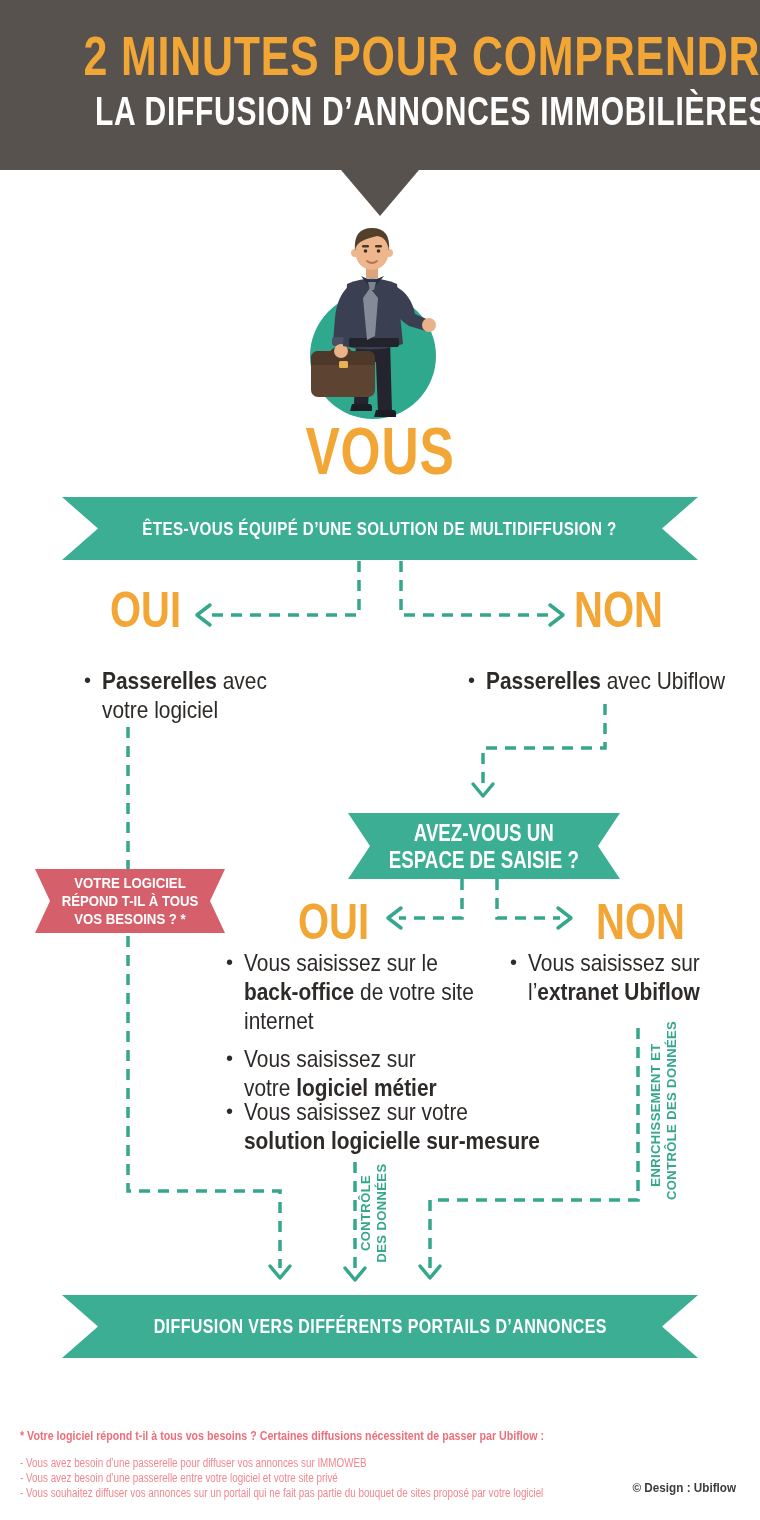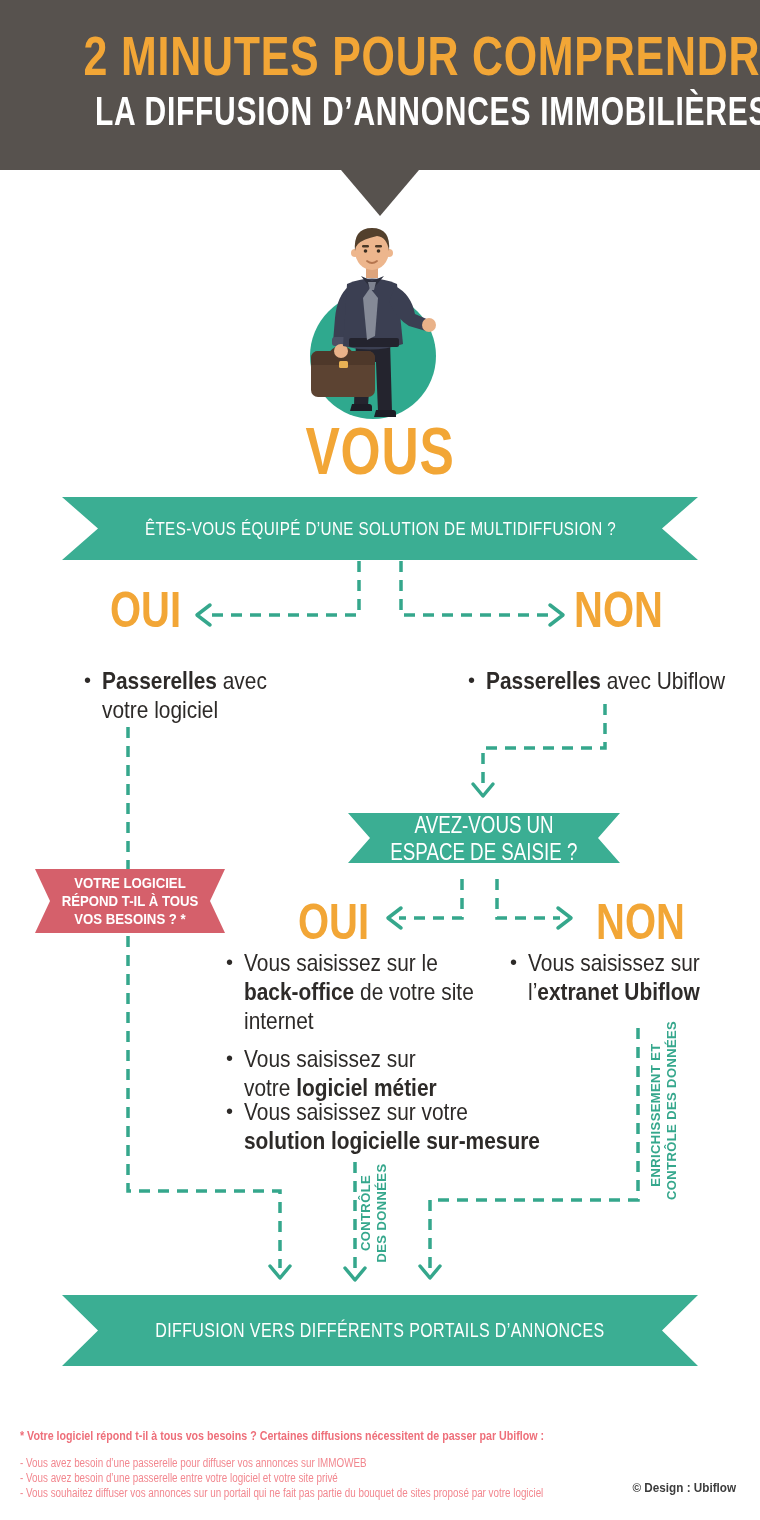--- a/index.html
+++ b/index.html
@@ -20,29 +20,29 @@
 
   
   .flow{position:absolute;left:0;top:0;width:760px;height:1520px;z-index:1;pointer-events:none}
 
   
   .avatar{position:absolute;left:277px;top:220px;width:190px;height:210px;z-index:2}
   .vous{position:absolute;left:0;top:418px;width:760px;text-align:center;font-size:66px;line-height:1;
         font-weight:700;color:var(--orange);transform:scaleX(.78);letter-spacing:1px;z-index:2}
 
   
-  .ribbon{position:absolute;background:var(--teal);color:#fff;font-weight:400;display:flex;
+  .ribbon{position:absolute;background:var(--teal);color:#fff;font-weight:700;display:flex;
           align-items:center;justify-content:center;text-align:center;flex-direction:column;z-index:2}
   .ribbon1{left:62px;top:497px;width:636px;height:63px;
            clip-path:polygon(0 0,100% 0,calc(100% - 36px) 50%,100% 100%,0 100%,36px 50%)}
   .ribbon1 span{font-size:19px;transform:scaleX(.8);letter-spacing:.5px;white-space:nowrap}
-  .ribbon2{left:348px;top:813px;width:272px;height:50px;line-height:27px;
+  .ribbon2{left:348px;top:813px;width:272px;height:66px;line-height:27px;
            clip-path:polygon(0 0,100% 0,calc(100% - 22px) 50%,100% 100%,0 100%,22px 50%)}
   .ribbon2 div{font-size:24px;transform:scaleX(.78);white-space:nowrap}
-  .ribbon3{left:62px;top:1295px;width:636px;height:71px;
+  .ribbon3{left:62px;top:1295px;width:636px;height:63px;
            clip-path:polygon(0 0,100% 0,calc(100% - 36px) 50%,100% 100%,0 100%,36px 50%)}
   .ribbon3 span{font-size:20px;transform:scaleX(.8);letter-spacing:.5px;white-space:nowrap}
   .ribbon-red{position:absolute;left:35px;top:869px;width:190px;height:64px;background:var(--red);color:#fff;
               font-weight:700;display:flex;flex-direction:column;justify-content:center;text-align:center;
               line-height:18px;z-index:2;
               clip-path:polygon(0 0,100% 0,calc(100% - 15px) 50%,100% 100%,0 100%,15px 50%)}
   .ribbon-red div{font-size:15px;transform:scaleX(.88);white-space:nowrap}
 
   
   .yn{position:absolute;font-size:50px;line-height:1;font-weight:700;color:var(--orange);

